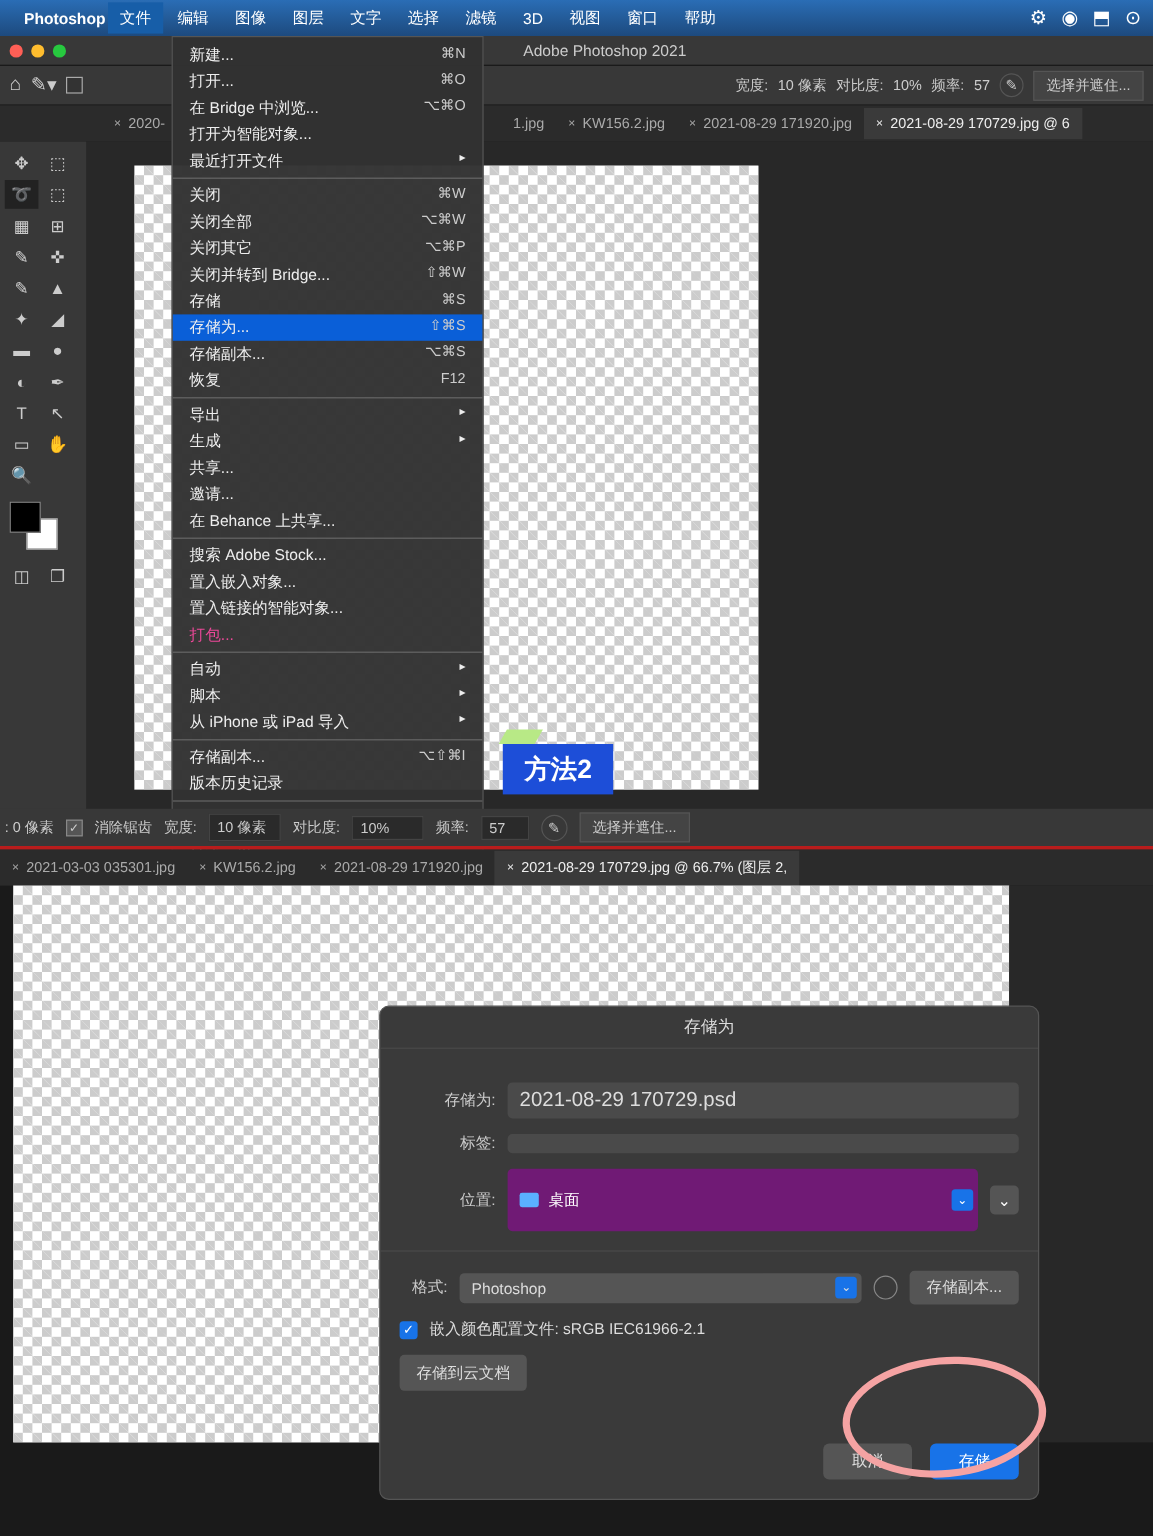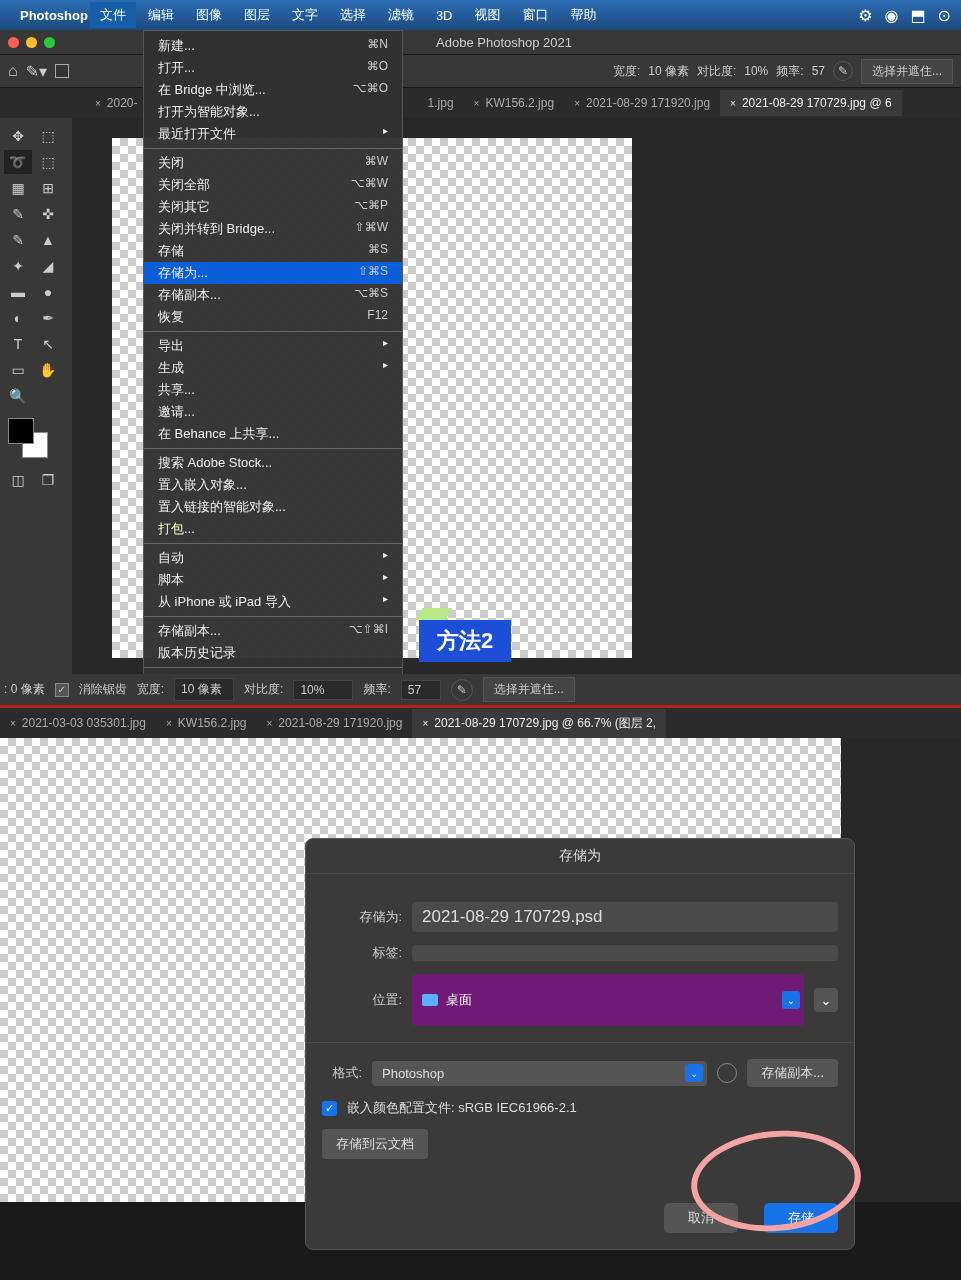--- a/index.html
+++ b/index.html
@@ -25,49 +25,49 @@
 .tool{width:28px;height:24px;display:flex;align-items:center;justify-content:center;font-size:14px;color:#ccc;}
 .color-sw{width:40px;height:40px;position:relative;margin:8px 4px;}
 .color-sw .fg{width:26px;height:26px;background:#000;border:1px solid #888;position:absolute;top:0;left:0;}
 .color-sw .bg{width:26px;height:26px;background:#fff;border:1px solid #888;position:absolute;bottom:0;right:0;}
 .canvas-bg{flex:1;background:#282828;padding:20px 0 0 40px;}
 .transparent-canvas{width:520px;height:520px;background-image:linear-gradient(45deg,#ccc 25%,transparent 25%,transparent 75%,#ccc 75%),linear-gradient(45deg,#ccc 25%,transparent 25%,transparent 75%,#ccc 75%);background-size:16px 16px;background-position:0 0,8px 8px;background-color:#fff;}
 .dropdown{position:absolute;top:30px;left:143px;width:260px;background:rgba(50,50,50,0.97);border:1px solid #555;padding:4px 0;}
 .dd-item{display:flex;justify-content:space-between;padding:2px 14px;font-size:13px;color:#eee;}
 .dd-item.highlight{background:#0a5fd8;}
 .dd-item.arrow:after{content:"▸";font-size:10px;margin-left:auto;}
-.dd-item.disabled{color:#fef9c3;}
+.dd-item.disabled{color:#ec4899;}
 .dd-sep{height:1px;background:#666;margin:3px 0;}
 .sc{color:#ccc;font-size:12px;}
 .badge{position:absolute;top:620px;left:419px;background:#1d4ed8;color:#fff;font-size:22px;font-weight:bold;padding:6px 18px;}
 .badge:before{content:"";position:absolute;left:0;top:-12px;width:30px;height:12px;background:#b8e986;transform:skew(-30deg);}
 .section2{position:absolute;top:674px;width:100%;}
 .option-bar2{background:#383838;height:34px;display:flex;align-items:center;border-bottom:3px solid #b91c1c;padding:0 4px;gap:10px;color:#ccc;font-size:12px;}
 .chk{width:14px;height:14px;background:#555;border:1px solid #888;display:inline-flex;align-items:center;justify-content:center;font-size:10px;}
 .inp{background:#2a2a2a;border:1px solid #444;padding:2px 6px;color:#ccc;width:60px;}
 .btn1{background:#444;border:1px solid #555;padding:3px 10px;color:#ccc;}
 .tab-strip2{background:#2b2b2b;height:30px;display:flex;align-items:center;color:#aaa;font-size:12px;}
-.canvas2{height:464px;background-image:linear-gradient(45deg,#ccc 25%,transparent 25%,transparent 75%,#ccc 75%),linear-gradient(45deg,#ccc 25%,transparent 25%,transparent 75%,#ccc 75%);background-size:16px 16px;background-position:0 0,8px 8px;background-color:#fff;margin-right:120px;position:relative;}
+.canvas2{height:464px;background-image:linear-gradient(45deg,#ccc 25%,transparent 25%,transparent 75%,#ccc 75%),linear-gradient(45deg,#ccc 25%,transparent 25%,transparent 75%,#ccc 75%);background-size:16px 16px;background-position:0 0,8px 8px;background-color:#fff;margin-right:120px;position:relative;margin-left:11px;}
 .canvas2 .dark-strip{position:absolute;top:0;right:-120px;width:120px;height:100%;background:#282828;}
 .dialog{position:absolute;top:100px;left:305px;width:550px;background:#3a3a3a;border:1px solid #555;border-radius:8px;}
 .dialog-title{text-align:center;padding:8px;color:#ddd;font-size:14px;border-bottom:1px solid #4a4a4a;}
 .dialog-body{padding:16px;}
 .row{display:flex;align-items:center;margin:12px 0;gap:10px;}
 .lbl{width:80px;text-align:right;color:#ccc;font-size:13px;}
 .field{flex:1;background:#4a4a4a;border-radius:4px;padding:5px 10px;color:#ddd;font-size:17px;}
 .loc-field{flex:1;background:#701a75;border-radius:4px;padding:17px 10px;color:#fff;display:flex;align-items:center;gap:8px;position:relative;}
 .folder-ico{width:16px;height:12px;background:#5ab0ff;border-radius:2px;}
 .dd-arrow{position:absolute;right:4px;width:18px;height:18px;background:#1873e8;border-radius:3px;display:flex;align-items:center;justify-content:center;font-size:10px;}
 .exp{width:24px;height:24px;background:#555;border-radius:4px;display:flex;align-items:center;justify-content:center;}
 .sel{background:#555;border-radius:4px;padding:5px 10px;color:#ddd;display:flex;align-items:center;position:relative;}
 .sel .dd-arrow{right:4px;}
 .copy-btn{background:#555;border-radius:4px;padding:5px 14px;color:#ddd;font-size:13px;}
 .chk2{width:15px;height:15px;background:#1873e8;border-radius:3px;display:inline-flex;align-items:center;justify-content:center;font-size:11px;color:#fff;}
 .cloud-btn{background:#555;border-radius:4px;padding:6px 14px;color:#ddd;font-size:13px;display:inline-block;}
-.dialog-footer{display:flex;justify-content:flex-end;gap:26px;padding:16px;}
+.dialog-footer{display:flex;justify-content:flex-end;gap:15px;padding:16px;}
 .btn-cancel{background:#555;border-radius:5px;padding:6px 24px;color:#ddd;font-size:13px;}
 .btn-save{background:#1873e8;border-radius:5px;padding:6px 24px;color:#fff;font-size:13px;}
 .annotation{position:absolute;width:170px;height:100px;border:6px solid #f5a3a3;border-radius:50%;top:292px;left:385px;transform:rotate(-5deg);pointer-events:none;}
 </style>
 </head>
 <body>
 
 <div class="menubar">
   <span class="apple"></span>
   <span style="font-weight:bold;">Photoshop</span>

